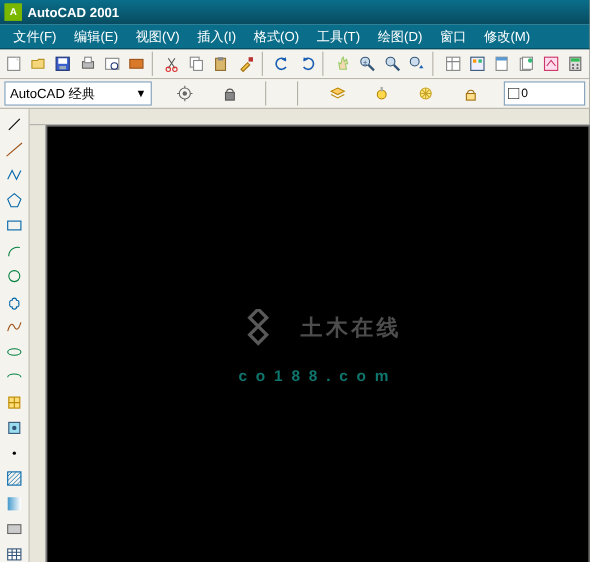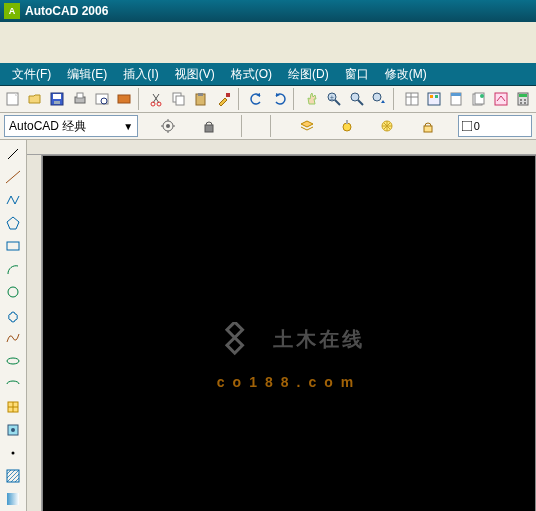--- a/index.html
+++ b/index.html
@@ -1,51 +1,52 @@
 <!DOCTYPE html>
 <html><head>
 <meta charset="utf-8">
 <style>
   body { margin:0; font-family:"Microsoft YaHei", Arial, sans-serif; font-size:12px; background:#ece9d8; overflow:hidden; width:536px; height:511px; }
   .title-bar { height:22px; background:linear-gradient(#0a6e8a,#084b60); color:#fff; display:flex; align-items:center; padding:0 4px; font-weight:bold; }
   .title-bar .icon { width:16px; height:16px; background:#7ab800; margin-right:5px; display:inline-flex; align-items:center; justify-content:center; font-size:9px; color:#fff; }
-  .menu-bar { height:22px; background:#0a6e8a; display:flex; align-items:center; padding:0 4px; border-bottom:1px solid #063a48;margin-top:41px; }
+  .menu-bar { height:22px; background:#0a6e8a; display:flex; align-items:center; padding:0 4px; border-bottom:1px solid #063a48; }
   .menu-item { color:#fff; padding:2px 8px; cursor:pointer; }
   .toolbar { height:26px; background:#f5f3ed; border-bottom:1px solid #b2b0a6; display:flex; align-items:center; padding:0 3px; gap:2px; }
   .tb { width:22px; height:22px; border:1px solid transparent; display:inline-flex; align-items:center; justify-content:center; cursor:pointer; }
   .sep { width:5px; height:22px; border-left:1px solid #b2b0a6; margin:0 2px; }
   .toolbar2 { height:26px; background:#f5f3ed; border-bottom:1px solid #b2b0a6; display:flex; align-items:center; padding:0 4px; gap:20px; }
   .ws-combo { width:150px; height:20px; display:flex; align-items:center; border:1px solid #7f9db9; background:#fff; padding:0 4px; font-size:12px; justify-content:space-between;}
   .ws-combo span.arrow { font-size:10px;}
   .layer-combo { width:80px; height:20px; border:1px solid #7f9db9; background:#fff; display:flex; align-items:center; padding:0 3px; gap:2px; font-size:11px;}
   .work { display:flex; height:415px; }
   .vtool { width:26px; background:#f5f3ed; border-right:1px solid #b2b0a6; display:flex; flex-direction:column; align-items:center; padding-top:3px; gap:2px;}
   .vtool .tb { width:22px; height:22px;}
   .canvas { flex:1; background:#000; position:relative; border:1px solid #888;}
   .ruler-h { height:14px; background:#e8e5da; border-bottom:1px solid #a0a0a0; }
   .watermark { position:absolute; top:50%; left:50%; transform:translate(-50%,-50%); text-align:center; color:#4d4d4d; font-size:20px; font-weight:bold; letter-spacing:3px;}
-  .watermark .sub{ font-size:14px; letter-spacing:8px; color:#a16207; margin-top:18px;}
+  .watermark .sub{ font-size:14px; letter-spacing:8px; color:#0f766e; margin-top:18px;}
   .watermark svg { vertical-align:middle; margin-right:8px;}
   svg { display:block; }
 </style>
 </head>
 <body>
 
 <div class="title-bar">
   <span class="icon">A</span>
-  <span>AutoCAD 2006</span>
+  <span>AutoCAD 2001</span>
   <span style="width:4px"></span>
 </div>
 
 <div class="menu-bar">
   <span class="menu-item">文件(F)</span>
   <span class="menu-item">编辑(E)</span>
+  <span class="menu-item">视图(V)</span>
   <span class="menu-item">插入(I)</span>
-  <span class="menu-item">视图(V)</span>
   <span class="menu-item">格式(O)</span>
+  <span class="menu-item">工具(T)</span>
   <span class="menu-item">绘图(D)</span>
   <span class="menu-item">窗口</span>
   <span class="menu-item">修改(M)</span>
 </div>
 
 <div class="toolbar">
   <span class="tb">
       <svg width="16" height="16">
         <rect x="2" y="2" width="11" height="12" fill="#fff" stroke="#888"></rect>
         <path d="M10 2 L13 5 L10 5 Z" fill="#ddd"></path>

